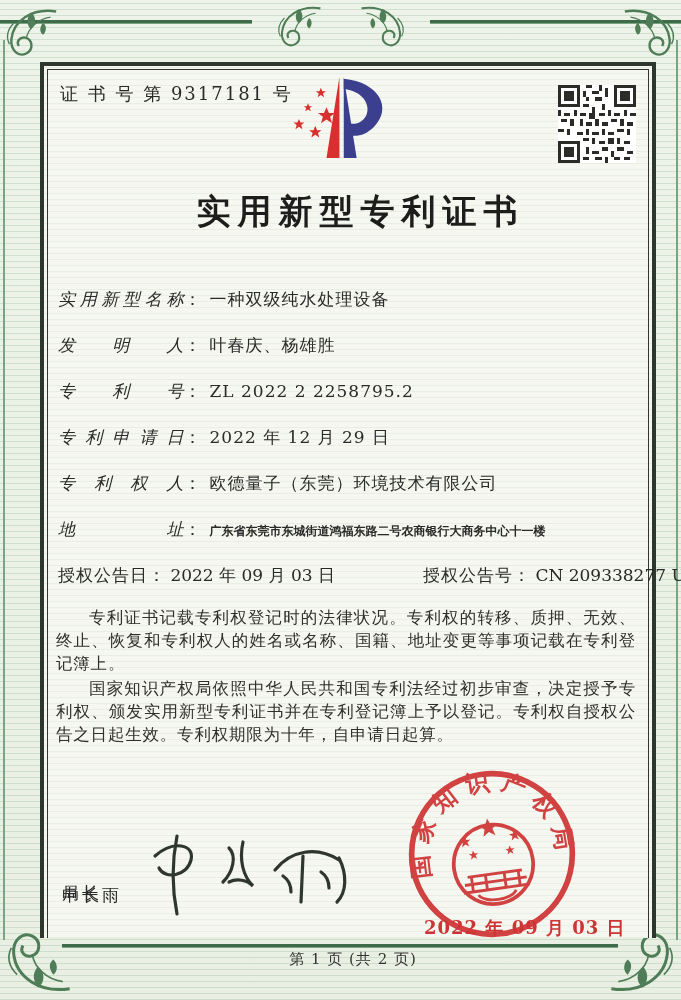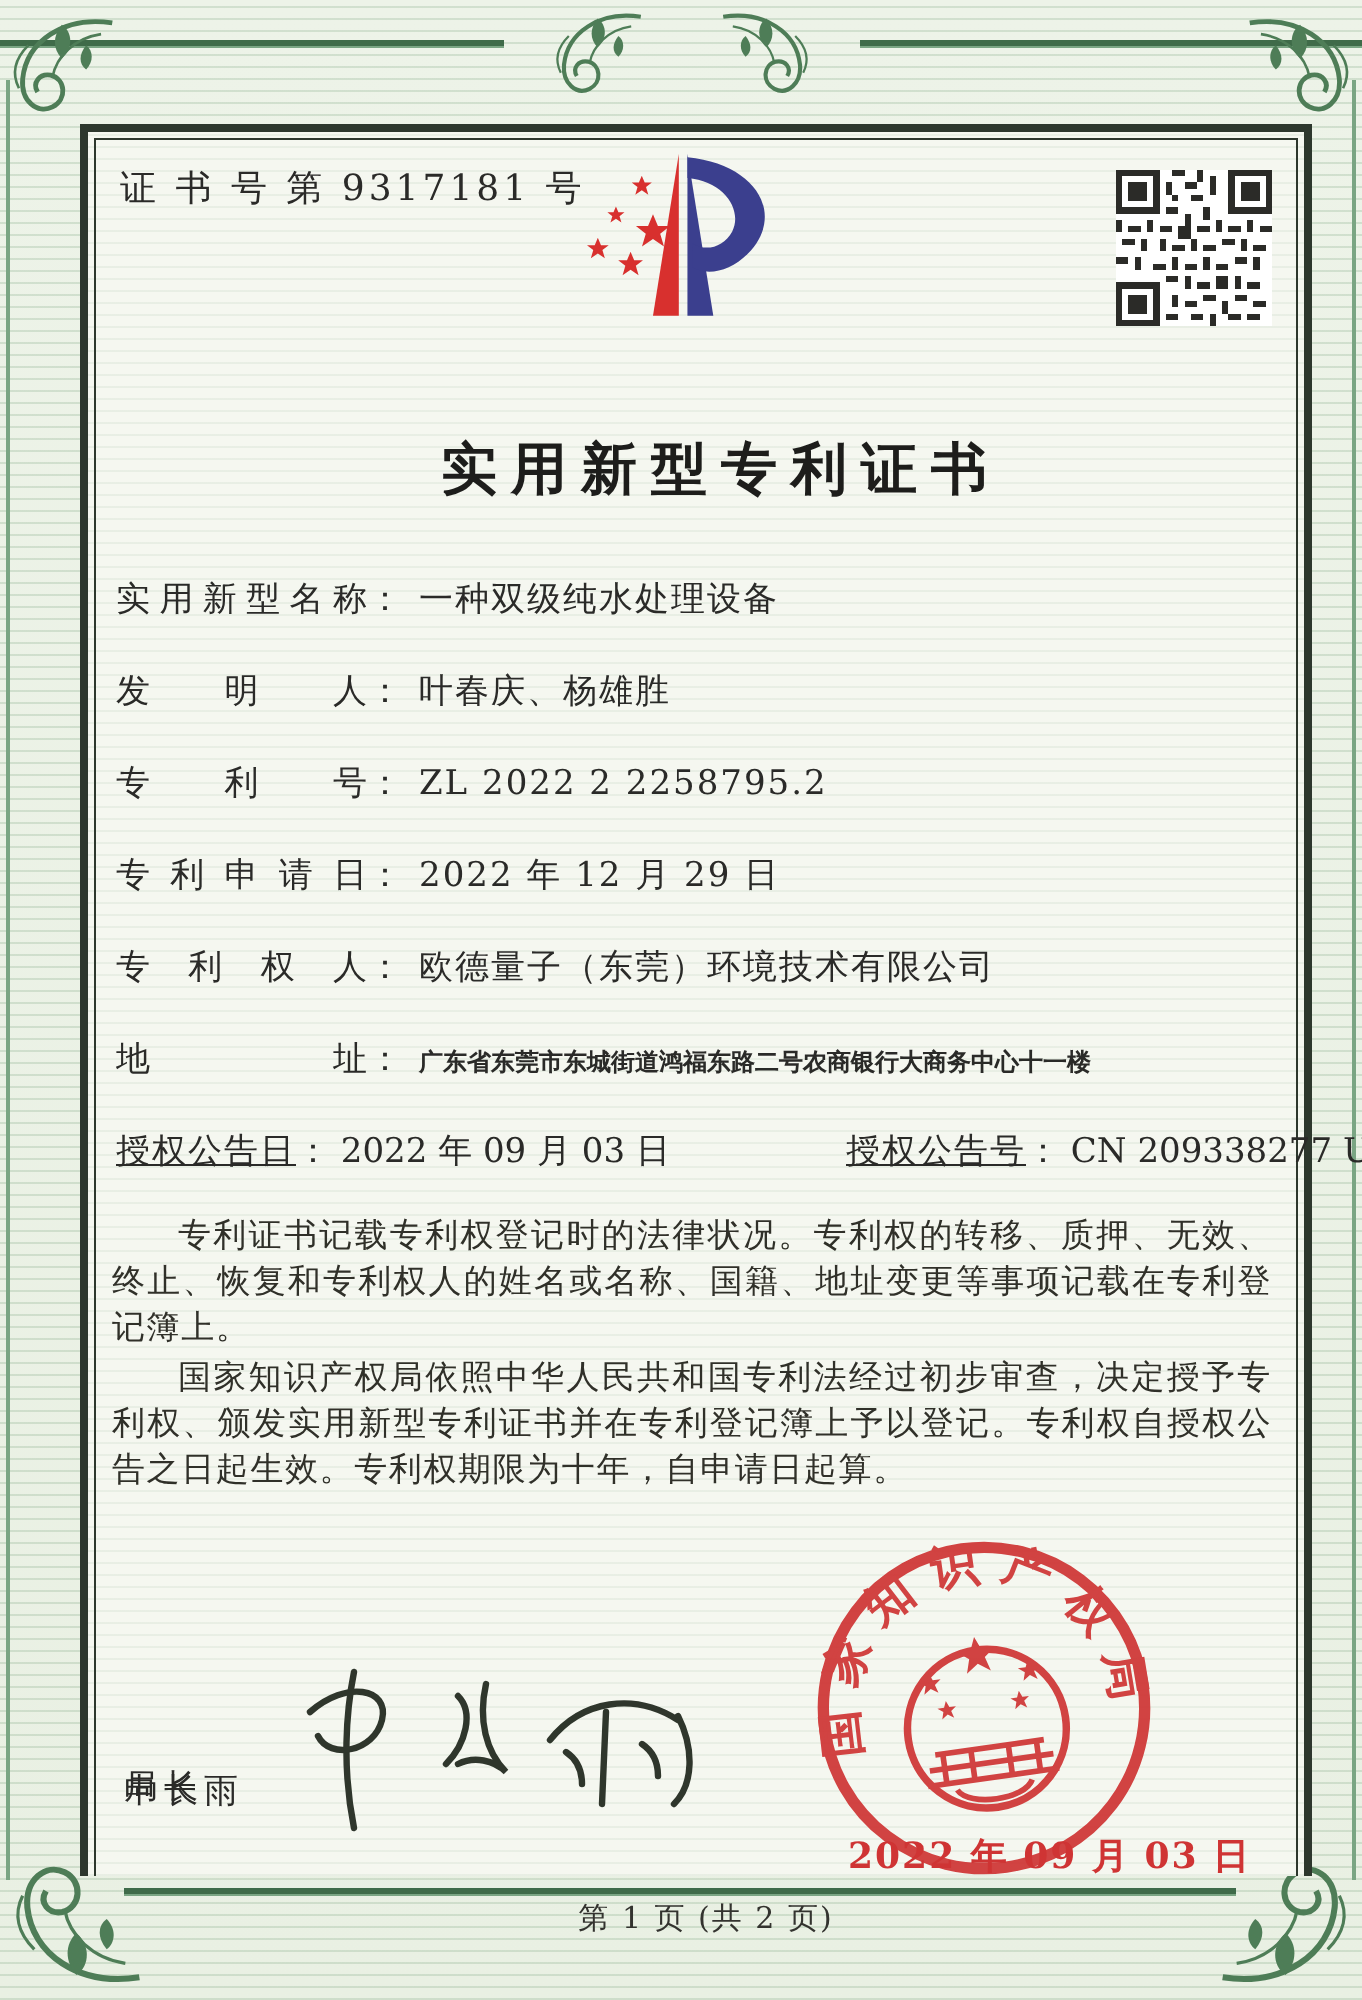--- a/index.html
+++ b/index.html
@@ -21,33 +21,33 @@
          border:4px solid #2d372d;border-bottom:none;
          background:
            repeating-linear-gradient(0deg, rgba(120,160,125,.10) 0 1px, rgba(0,0,0,0) 1px 6px),
            #f5f7f0;}
   .frame-inner{position:absolute;left:3px;top:3px;right:3px;bottom:0;
          border:1px solid #2d372d;border-bottom:none;}
   
   .cert-no{position:absolute;left:60px;top:82px;font-size:18px;letter-spacing:2px;}
   .logo{position:absolute;left:286px;top:68px;}
   .qr{position:absolute;left:558px;top:85px;}
-  .title{position:absolute;left:0;right:0;top:216px;text-align:center;
-         font-size:28px;font-weight:700;letter-spacing:7px;color:#1d1d1b;padding-left:40px;}
+  .title{position:absolute;left:0;right:0;top:189px;text-align:center;
+         font-size:34px;font-weight:700;letter-spacing:7px;color:#1d1d1b;padding-left:40px;}
   
   .fields{position:absolute;left:58px;top:288px;width:578px;}
   .frow{position:relative;height:46px;font-size:17px;letter-spacing:.5px;white-space:nowrap;}
   .flabel{display:inline-block;width:126px;text-align:justify;text-align-last:justify;
-          vertical-align:top;}
+          vertical-align:top;font-style:italic;}
   .fcolon{display:inline-block;margin-right:8px;}
   .fvalue{letter-spacing:1px;}
   .row-address .fvalue{font-size:12px;letter-spacing:0;font-weight:600;}
   .grant-row{position:relative;height:46px;font-size:17px;white-space:nowrap;}
   .grant2{position:absolute;left:338px;top:0;margin-left:27px;}
-  .glabel{letter-spacing:1px;text-decoration:underline;}
+  .glabel{letter-spacing:1px;}
   
   .body-text{position:absolute;left:56px;top:606px;width:580px;
              font-size:16.5px;line-height:23px;letter-spacing:.8px;
              text-align:justify;color:#303029;}
   .body-text p{margin:0 0 2px 0;text-indent:2em;}
   
   .signer-title{position:absolute;left:62px;top:848px;font-size:17px;letter-spacing:3px;margin-top:34px;}
   .signer-name{position:absolute;left:62px;top:884px;font-size:17px;letter-spacing:3px;}
   .signature{position:absolute;left:125px;top:822px;}
   .seal{position:absolute;left:402px;top:768px;transform:rotate(-8deg);opacity:.92;}

